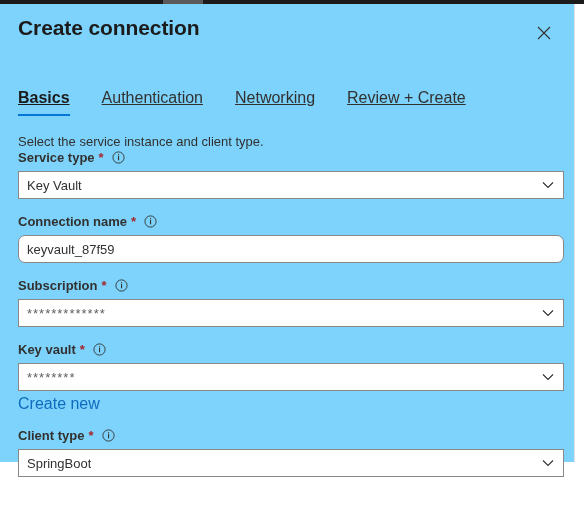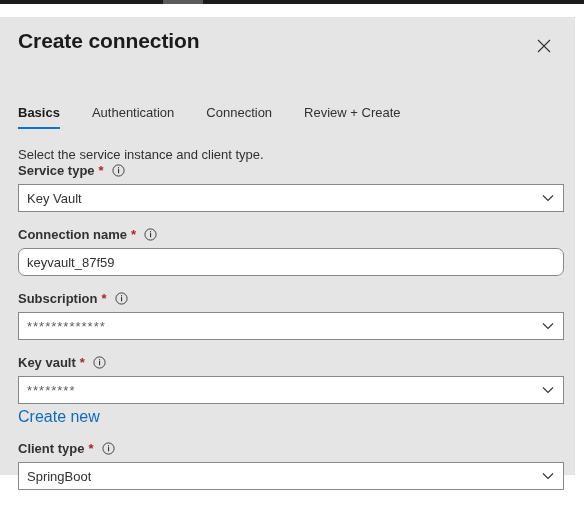--- a/index.html
+++ b/index.html
@@ -29,24 +29,24 @@
     top: 0;
     left: 163px;
     width: 40px;
     height: 4px;
     background: #5a5a5a;
   }
 
   
   .panel {
     position: absolute;
-    top: 17px; left: 0;
+    top: 4px; left: 0;
     width: 575px;
     height: 458px;
-    background: #e5e5e5;
+    background: #7dd3fc;
     border-right: 1px solid #e1e1e1;
     box-sizing: border-box;
   }
 
   .header {
     position: absolute;
     top: 0; left: 0;
     width: 100%;
     height: 60px;
   }
@@ -75,27 +75,28 @@
   
   .tabs {
     position: absolute;
     top: 82px;
     left: 18px;
     display: flex;
     align-items: flex-end;
     height: 30px;
   }
   .tab {
-    font-size: 13px;
+    font-size: 16px;
     color: #323130;
     padding: 0 0 9px 0;
     margin-right: 32px;
     cursor: pointer;
     position: relative;
     white-space: nowrap;
+    text-decoration: underline;
   }
   .tab.active {
     font-weight: 700;
     color: #1b1b1b;
   }
   .tab.active::after {
     content: "";
     position: absolute;
     left: 0; right: 0;
     bottom: 0;
@@ -203,21 +204,21 @@
     <div class="close-btn">
       <svg width="14" height="14" viewBox="0 0 14 14" aria-hidden="true">
         <path d="M1 1 L13 13 M13 1 L1 13" stroke="#323130" stroke-width="1.1" fill="none"></path>
       </svg>
     </div>
   </div>
 
   <div class="tabs">
     <div class="tab active">Basics</div>
     <div class="tab">Authentication</div>
-    <div class="tab">Connection</div>
+    <div class="tab">Networking</div>
     <div class="tab">Review + Create</div>
   </div>
 
   <div class="form">
 
     <div class="intro">Select the service instance and client type.</div>
 
     <div class="field">
       <div class="field-label">
         <span>Service type</span>

